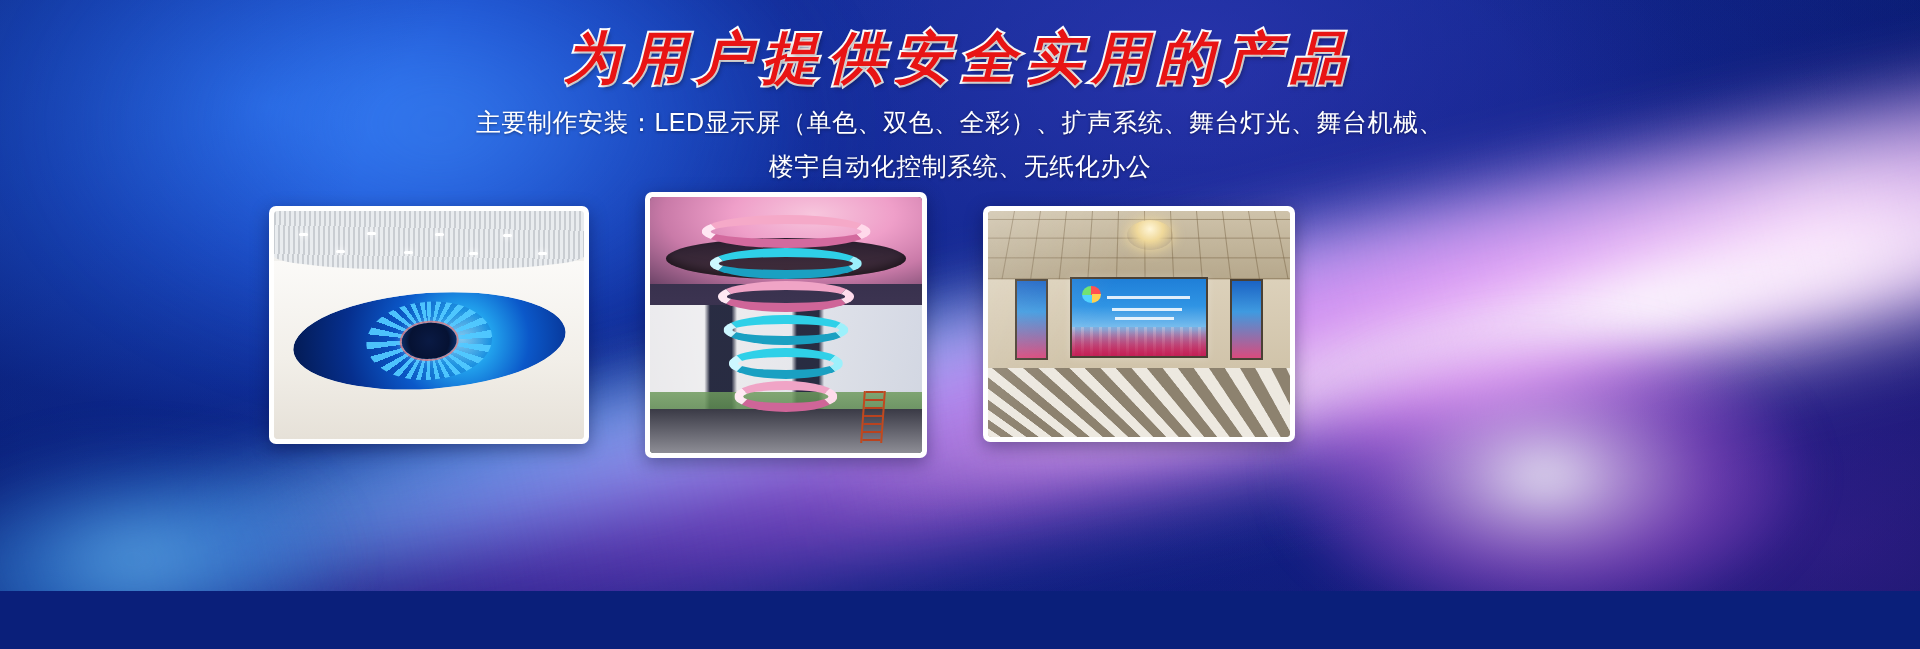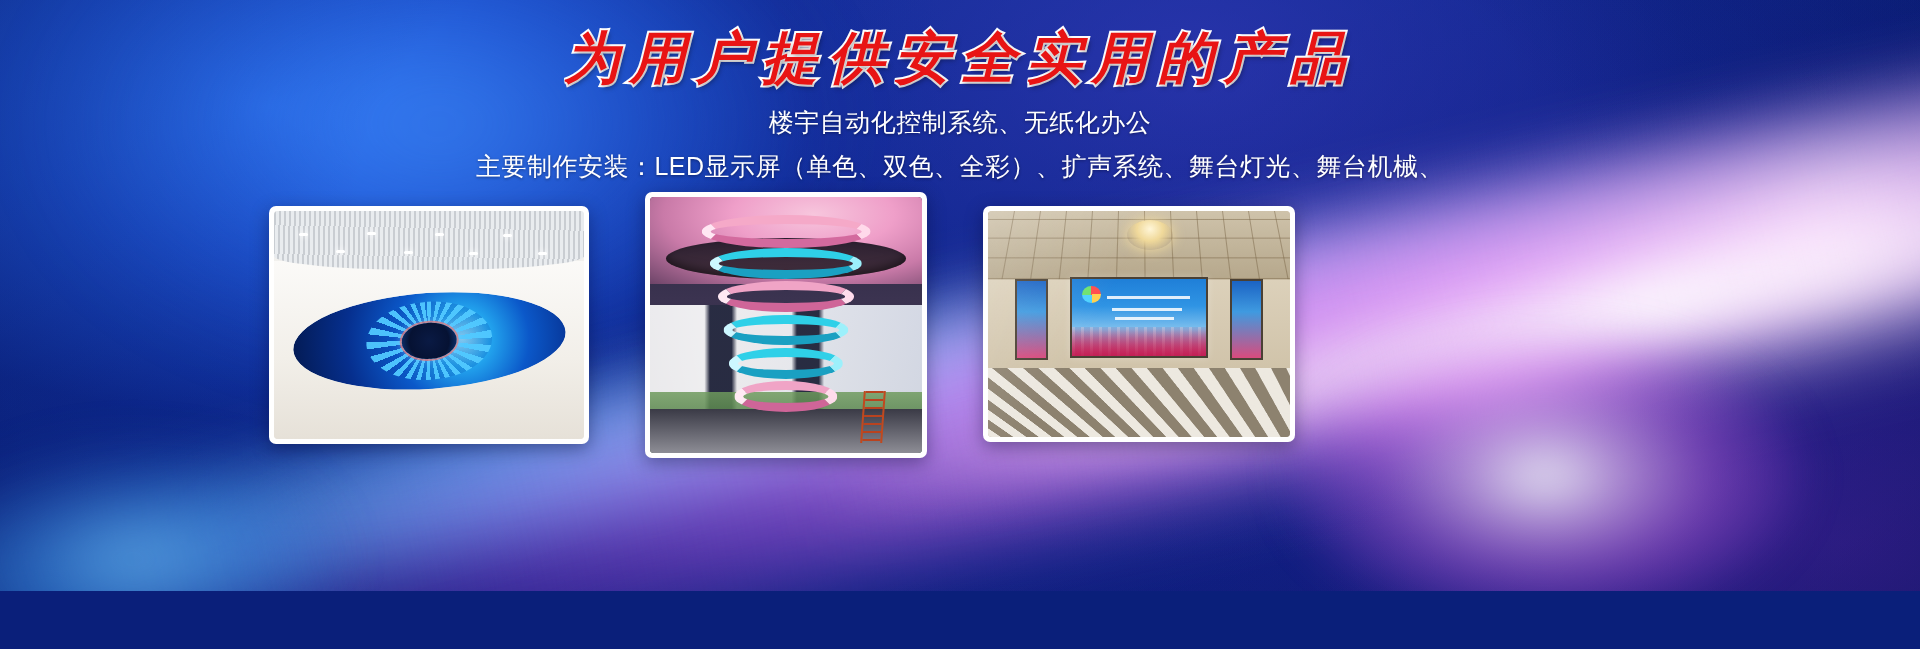--- a/index.html
+++ b/index.html
@@ -370,22 +370,22 @@
     <div class="sweep-core"></div>
   </div>
   <div class="glow-ball"></div>
   <div class="glow-left"></div>
 
   <div class="content">
 
     <div class="headline">为用户提供安全实用的产品</div>
 
     <div class="subtitle">
+      <span class="sub-line">主要制作安装：LED显示屏（单色、双色、全彩）、扩声系统、舞台灯光、舞台机械、</span>
       <span class="sub-line">楼宇自动化控制系统、无纸化办公</span>
-      <span class="sub-line">主要制作安装：LED显示屏（单色、双色、全彩）、扩声系统、舞台灯光、舞台机械、</span>
     </div>
 
     <div class="cards">
 
       <div class="card" id="card-1">
         <div class="photo p1">
           <div class="wall"></div>
           <div class="ceiling"></div>
           <div class="ceil-lights">
             <i style="left:8%;  top:20%;"></i>

